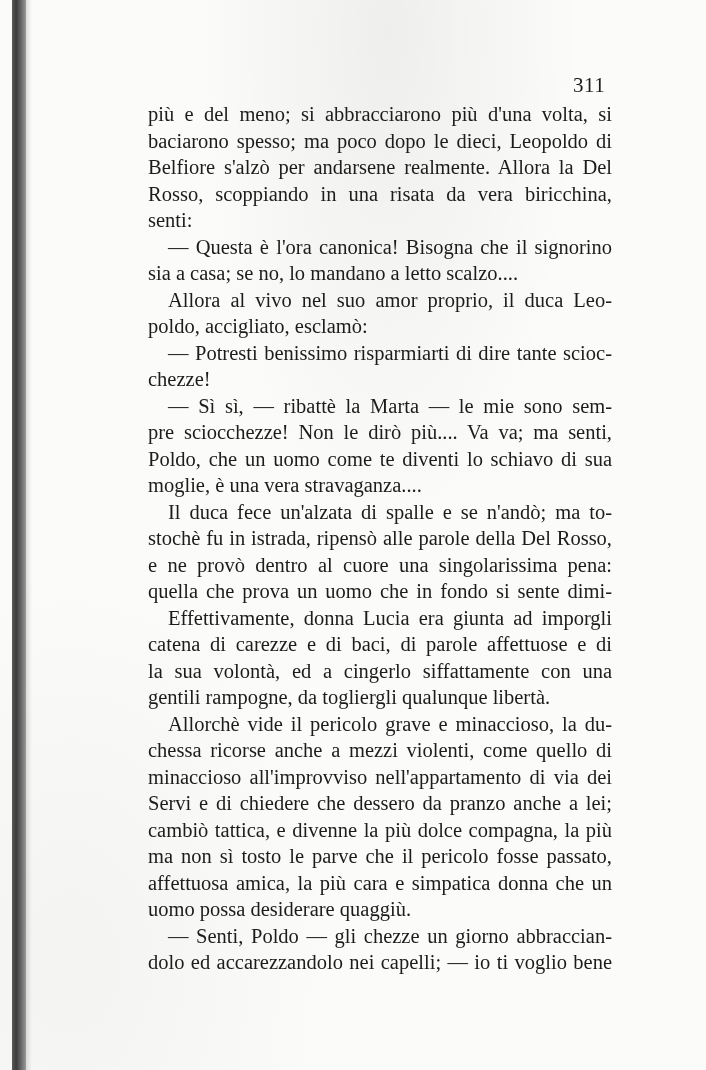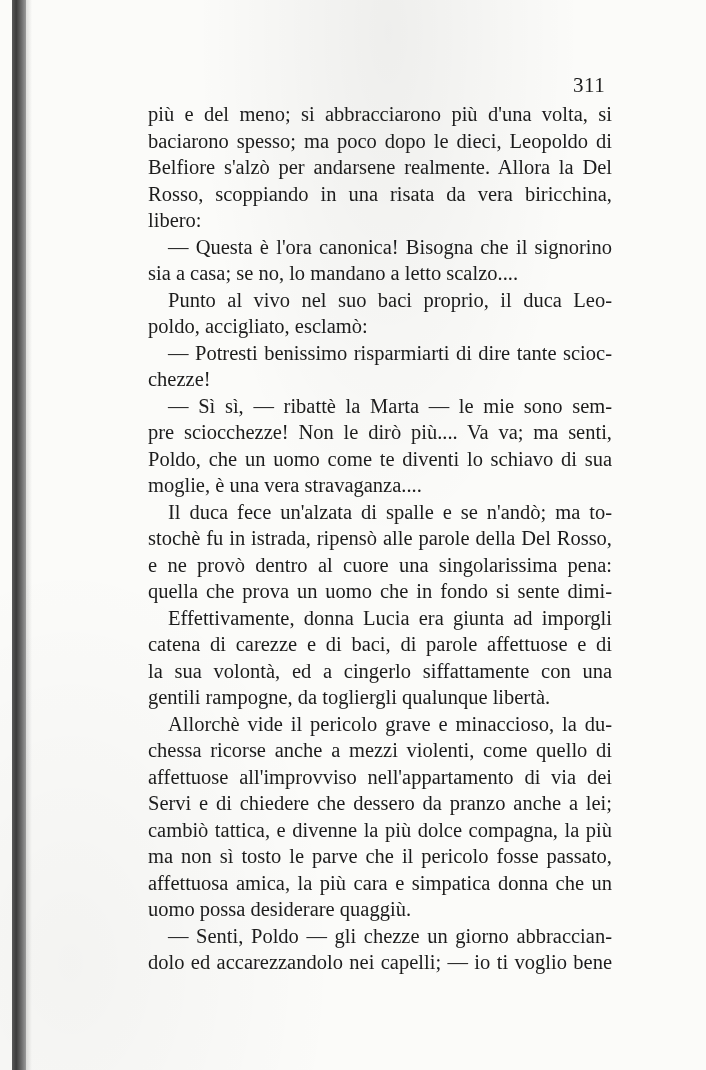--- a/index.html
+++ b/index.html
@@ -46,42 +46,42 @@
 <div class="binding"></div>
 <div class="binding-edge"></div>
 
 <div class="page-number">311</div>
 
 <div class="text-block" id="text-block">
     <span class="line">più e del meno; si abbracciarono più d'una volta, si</span>
     <span class="line">baciarono spesso; ma poco dopo le dieci, Leopoldo di</span>
     <span class="line">Belfiore s'alzò per andarsene realmente. Allora la Del</span>
     <span class="line">Rosso, scoppiando in una risata da vera biricchina,</span>
-    <span class="line last">libero:</span>
+    <span class="line last">senti:</span>
     <span class="line indent">— Questa è l'ora canonica! Bisogna che il signorino</span>
     <span class="line last">sia a casa; se no, lo mandano a letto scalzo....</span>
-    <span class="line indent">Punto al vivo nel suo baci proprio, il duca Leo-</span>
+    <span class="line indent">Allora al vivo nel suo amor proprio, il duca Leo-</span>
     <span class="line last">poldo, accigliato, esclamò:</span>
     <span class="line indent">— Potresti benissimo risparmiarti di dire tante scioc-</span>
     <span class="line last">chezze!</span>
     <span class="line indent">— Sì sì, — ribattè la Marta — le mie sono sem-</span>
     <span class="line">pre sciocchezze! Non le dirò più.... Va va; ma senti,</span>
     <span class="line">Poldo, che un uomo come te diventi lo schiavo di sua</span>
     <span class="line last">moglie, è una vera stravaganza....</span>
     <span class="line indent">Il duca fece un'alzata di spalle e se n'andò; ma to-</span>
     <span class="line">stochè fu in istrada, ripensò alle parole della Del Rosso,</span>
     <span class="line">e ne provò dentro al cuore una singolarissima pena:</span>
     <span class="line">quella che prova un uomo che in fondo si sente dimi-</span>
     <span class="line indent">Effettivamente, donna Lucia era giunta ad imporgli</span>
     <span class="line">catena di carezze e di baci, di parole affettuose e di</span>
     <span class="line">la sua volontà, ed a cingerlo siffattamente con una</span>
     <span class="line last">gentili rampogne, da togliergli qualunque libertà.</span>
     <span class="line indent">Allorchè vide il pericolo grave e minaccioso, la du-</span>
     <span class="line">chessa ricorse anche a mezzi violenti, come quello di</span>
-    <span class="line">affettuose all'improvviso nell'appartamento di via dei</span>
+    <span class="line">minaccioso all'improvviso nell'appartamento di via dei</span>
     <span class="line">Servi e di chiedere che dessero da pranzo anche a lei;</span>
     <span class="line">cambiò tattica, e divenne la più dolce compagna, la più</span>
     <span class="line">ma non sì tosto le parve che il pericolo fosse passato,</span>
     <span class="line">affettuosa amica, la più cara e simpatica donna che un</span>
     <span class="line last">uomo possa desiderare quaggiù.</span>
     <span class="line indent">— Senti, Poldo — gli chezze un giorno abbraccian-</span>
     <span class="line">dolo ed accarezzandolo nei capelli; — io ti voglio bene</span>
   </div>
 
 </body></html>

